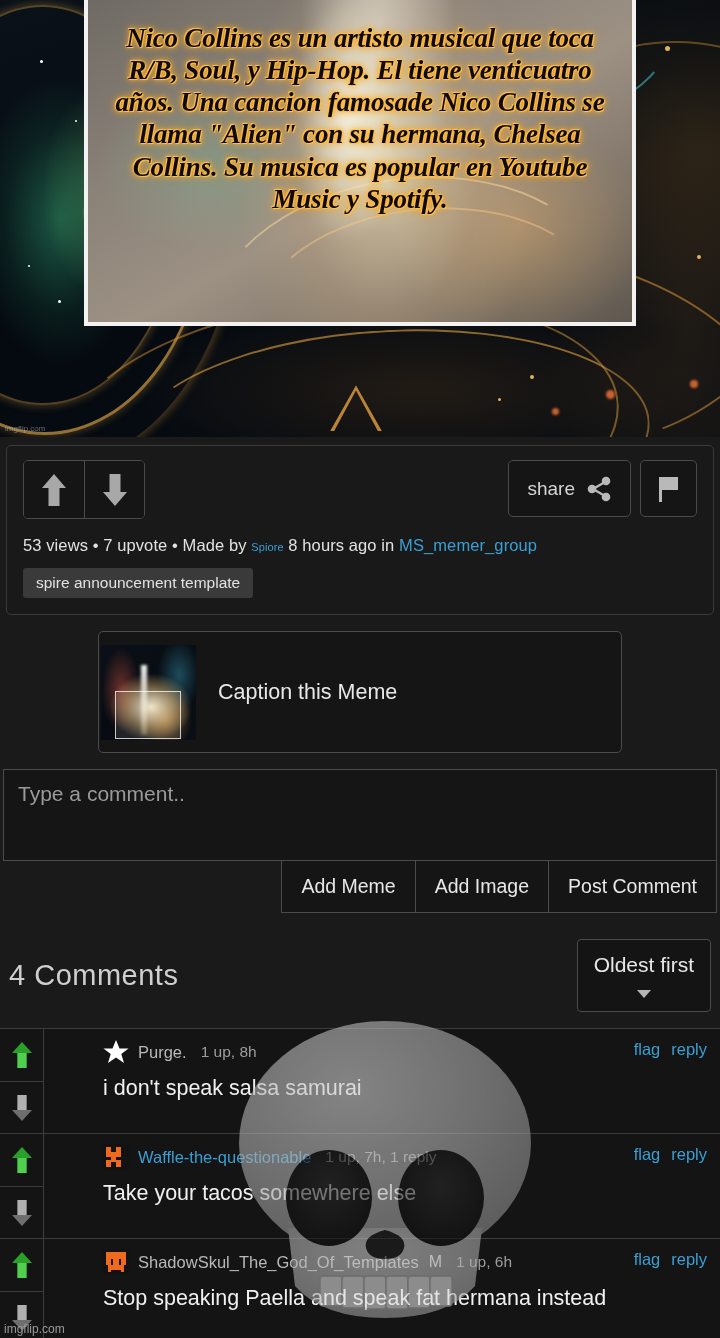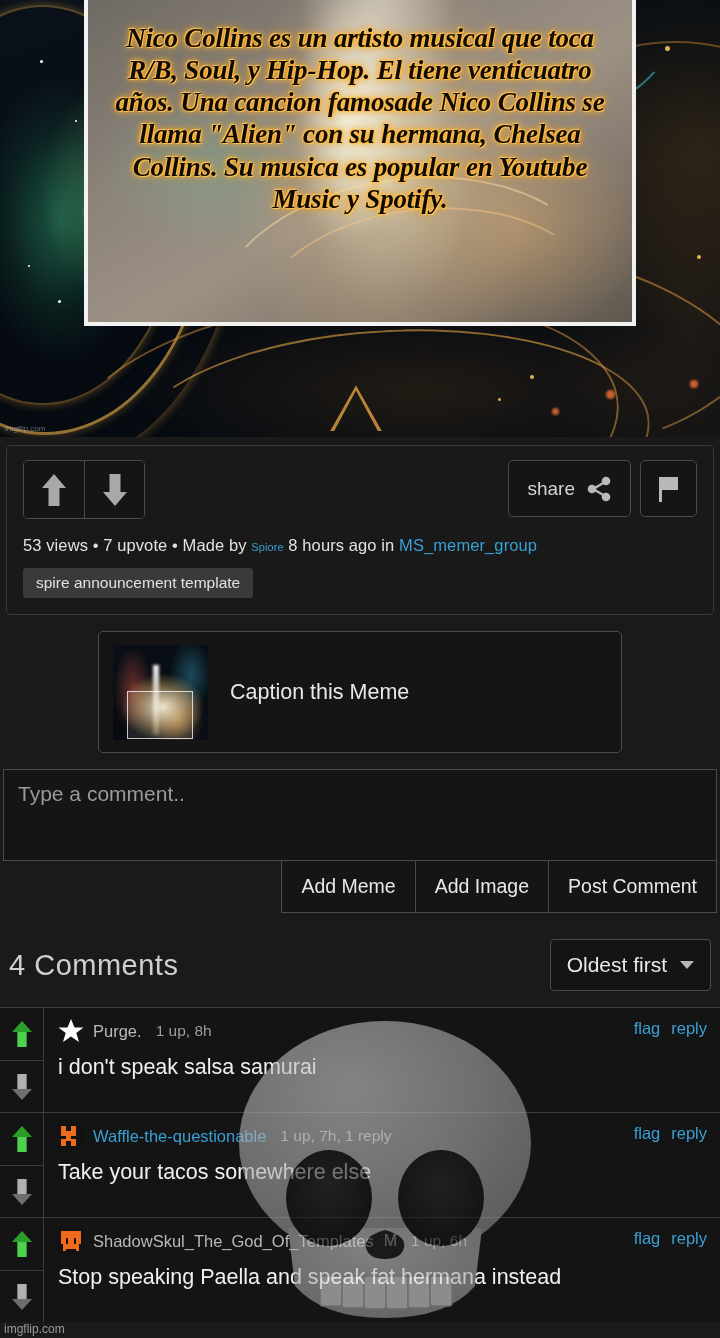--- a/index.html
+++ b/index.html
@@ -152,21 +152,21 @@
     background: #3a3a3a; color: #e2e2e2;
     font-size: 15.5px; padding: 6px 13px; border-radius: 3px;
   }
 
   
   .caption-box {
     margin: 16px auto 0 auto; width: 524px;
     border: 1px solid #4b4b4b; border-radius: 5px;
     background: #151515;
     display: flex; align-items: center; gap: 22px;
-    padding: 12px 14px; height: 122px;
+    padding: 12px 2px; height: 122px;
   }
   .caption-thumb {
     width: 95px; height: 95px; flex: 0 0 95px; overflow: hidden;
     position: relative; background: #05080d;
   }
   .ct-bg {
     position: absolute; inset: 0;
     background:
       radial-gradient(ellipse 55px 45px at 50px 62px, rgba(255,245,215,0.92) 0%, rgba(255,210,130,0.4) 45%, transparent 75%),
       radial-gradient(ellipse 28px 60px at 20px 45px, rgba(230,90,70,0.45) 0%, transparent 70%),
@@ -206,33 +206,33 @@
 
   
   .comments-head {
     display: flex; align-items: center; justify-content: space-between;
     padding: 26px 9px 16px 9px;
   }
   .comments-title { color: #cfcfcf; font-size: 29px; font-weight: normal; letter-spacing: 0.5px; }
   .sort-select {
     border: 1px solid #4b4b4b; border-radius: 4px; background: #141414;
     color: #e8e8e8; font-size: 21px;
-    padding: 13px 16px; display: flex; align-items: center; gap: 13px;
+    padding: 13px 16px; display: flex; align-items: center; gap: 13px; flex-direction: column;
   }
   .caret {
     width: 0; height: 0;
     border-left: 7px solid transparent; border-right: 7px solid transparent;
     border-top: 8px solid #b6b6b6;
   }
 
   
   .comment-list { position: relative; }
   .comment {
     display: flex; border-top: 1px solid #3d3d3d;
-    background: #141414; min-height: 105px;
+    background: #141414; min-height: 105px; gap: 45px;
   }
   .cvotes {
     width: 44px; flex: 0 0 44px;
     display: flex; flex-direction: column;
     border-right: 1px solid #3d3d3d;
   }
   .cvote-cell {
     height: 52px; display: flex; align-items: center; justify-content: center;
   }
   .cvote-cell + .cvote-cell { border-top: 1px solid #3d3d3d; }

